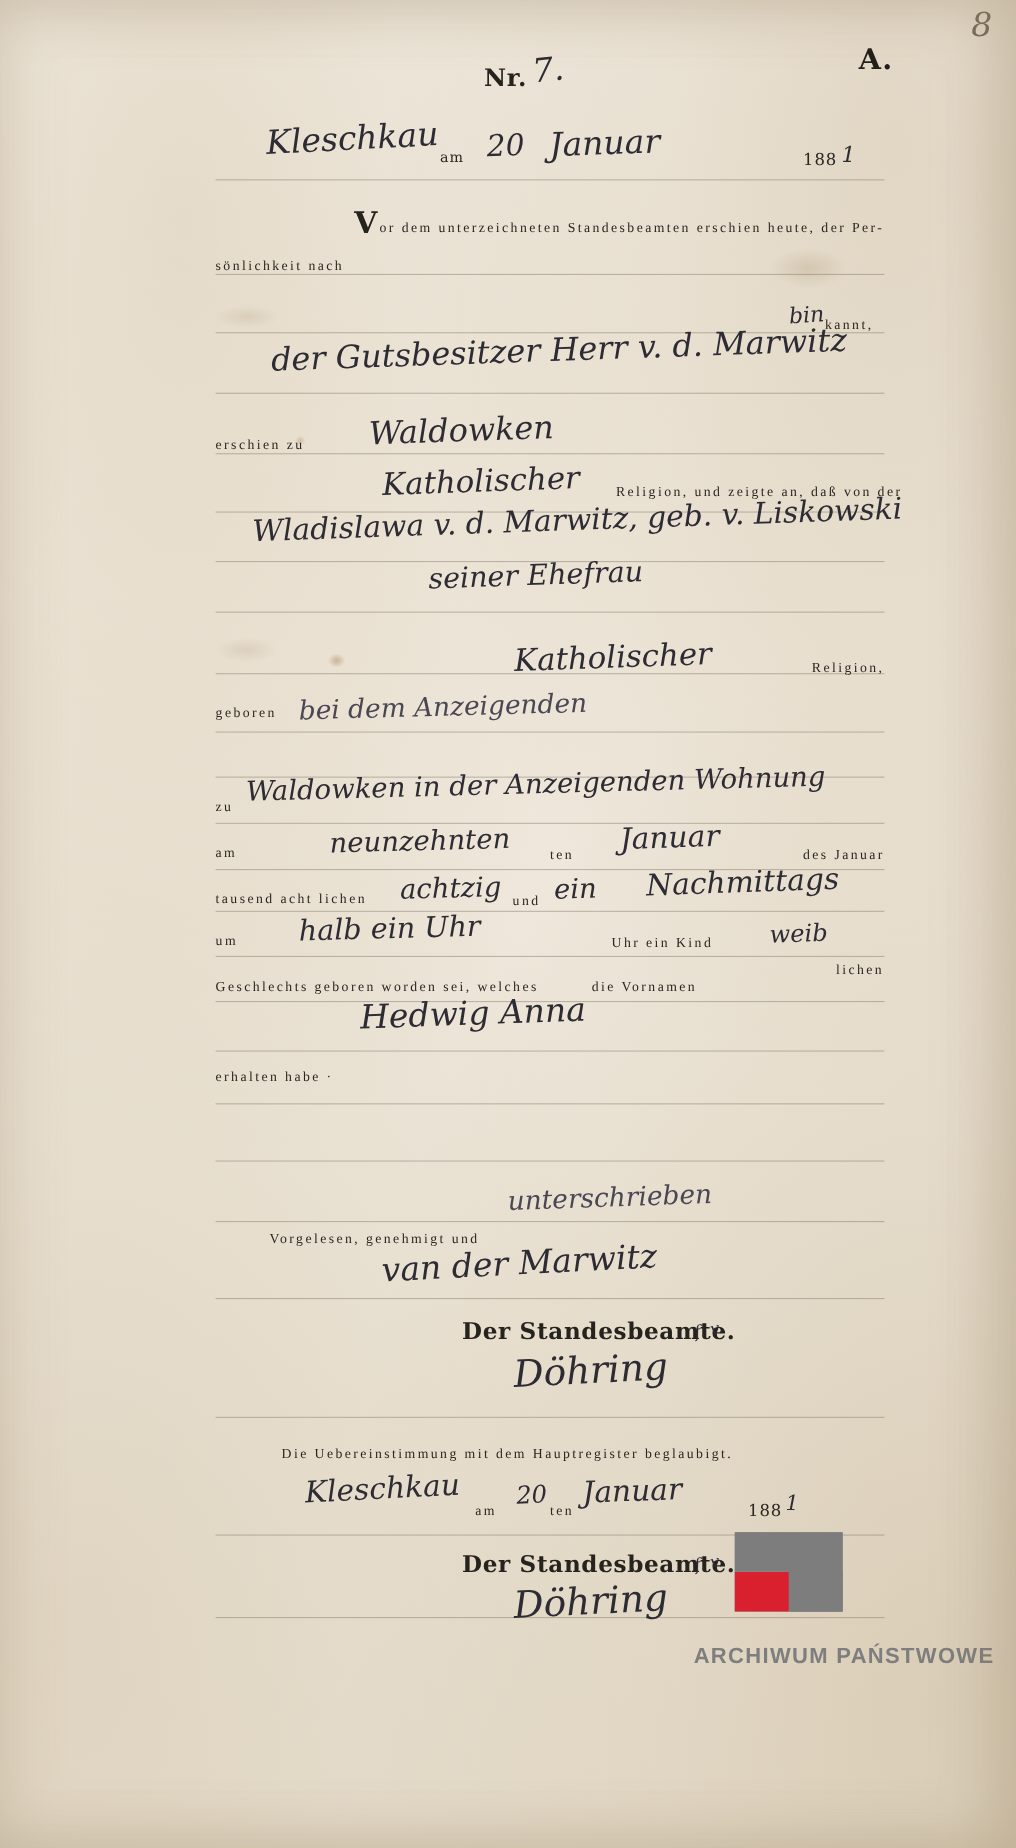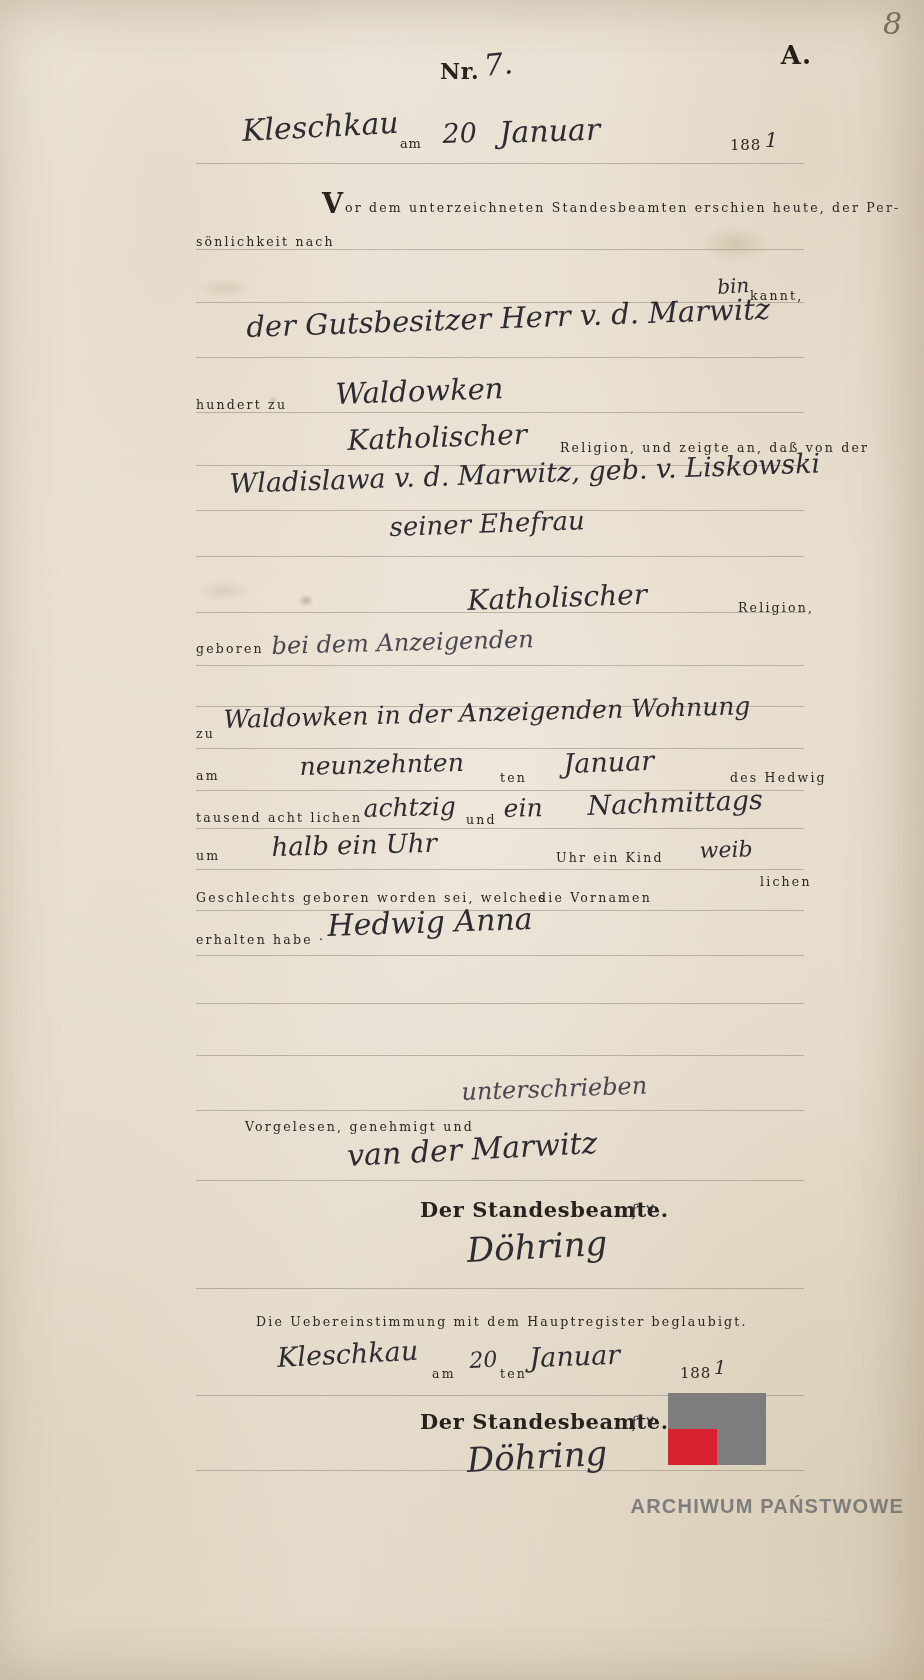--- a/index.html
+++ b/index.html
@@ -64,21 +64,21 @@
     white-space: nowrap;
   }
   .printed {
     position: absolute;
     font-family: "DejaVu Serif", serif;
     color: #2b2620;
     font-size: 12.5px;
     letter-spacing: 0.8px;
     white-space: nowrap;
   }
-  .printed.sp { letter-spacing: 2.2px; }
+  .printed.sp { letter-spacing: 2.2px; font-family: Liberation Serif, serif; }
 
   
   .hand {
     position: absolute;
     font-family: "DejaVu Serif", serif;
     font-style: italic;
     color: #2d2b33;
     white-space: nowrap;
     transform-origin: left bottom;
   }
@@ -184,21 +184,21 @@
 
   <div class="fraktur" style="left:322px; top:188px; font-size:27px;">V</div>
   <div class="printed sp" style="left:345px; top:200px;">or dem unterzeichneten Standesbeamten erschien heute, der Per-</div>
   <div class="printed sp" style="left:196px; top:234px;">sönlichkeit nach</div>
 
   <div class="hand" style="left:718px; top:275px; font-size:20px; transform:rotate(-4deg);">bin</div>
   <div class="printed sp" style="left:750px; top:288px;">kannt,</div>
 
   <div class="hand" style="left:247px; top:310px; font-size:29px; transform:rotate(-2deg);">der Gutsbesitzer Herr v. d. Marwitz</div>
 
-  <div class="printed sp" style="left:196px; top:397px;">hundert zu</div>
+  <div class="printed sp" style="left:196px; top:397px;">erschien zu</div>
   <div class="hand" style="left:336px; top:377px; font-size:29px; transform:rotate(-2deg);">Waldowken</div>
 
   <div class="hand" style="left:348px; top:424px; font-size:28px; transform:rotate(-2deg);">Katholischer</div>
   <div class="printed sp" style="left:560px; top:440px;">Religion, und zeigte an, daß von der</div>
 
   <div class="hand" style="left:230px; top:468px; font-size:27px; transform:rotate(-2deg);">Wladislawa v. d. Marwitz, geb. v. Liskowski</div>
   <div class="hand" style="left:390px; top:512px; font-size:26px; transform:rotate(-2deg);">seiner Ehefrau</div>
 
   <div class="hand" style="left:468px; top:584px; font-size:28px; transform:rotate(-2deg);">Katholischer</div>
   <div class="printed sp" style="left:738px; top:600px;">Religion,</div>
@@ -206,39 +206,39 @@
   <div class="printed sp" style="left:196px; top:641px;">geboren</div>
   <div class="hand" style="left:272px; top:632px; font-size:24px; transform:rotate(-1.5deg); color:#4a4754;">bei dem Anzeigenden</div>
 
   <div class="printed sp" style="left:196px; top:726px;">zu</div>
   <div class="hand" style="left:224px; top:705px; font-size:25px; transform:rotate(-1.5deg);">Waldowken in der Anzeigenden Wohnung</div>
 
   <div class="printed sp" style="left:196px; top:768px;">am</div>
   <div class="hand" style="left:300px; top:752px; font-size:25px; transform:rotate(-1.5deg);">neunzehnten</div>
   <div class="printed sp" style="left:500px; top:770px;">ten</div>
   <div class="hand" style="left:564px; top:748px; font-size:27px; transform:rotate(-2deg);">Januar</div>
-  <div class="printed sp" style="left:730px; top:770px;">des Hedwig</div>
+  <div class="printed sp" style="left:730px; top:770px;">des Januar</div>
 
   <div class="printed sp" style="left:196px; top:810px;">tausend acht lichen</div>
   <div class="hand" style="left:364px; top:794px; font-size:25px; transform:rotate(-1.5deg);">achtzig</div>
   <div class="printed sp" style="left:466px; top:812px;">und</div>
   <div class="hand" style="left:504px; top:794px; font-size:25px; transform:rotate(-1.5deg);">ein</div>
   <div class="hand" style="left:588px; top:790px; font-size:27px; transform:rotate(-2deg);">Nachmittags</div>
 
   <div class="printed sp" style="left:196px; top:848px;">um</div>
   <div class="hand" style="left:272px; top:832px; font-size:26px; transform:rotate(-1.5deg);">halb ein Uhr</div>
   <div class="printed sp" style="left:556px; top:850px;">Uhr ein Kind</div>
   <div class="hand" style="left:700px; top:838px; font-size:22px; transform:rotate(-2deg);">weib</div>
   <div class="printed sp" style="left:760px; top:850px;margin-top:24px;">lichen</div>
 
   <div class="printed sp" style="left:196px; top:890px;">Geschlechts geboren worden sei, welches</div>
   <div class="printed sp" style="left:538px; top:890px;">die Vornamen</div>
   <div class="hand" style="left:328px; top:908px; font-size:30px; transform:rotate(-2deg);">Hedwig Anna</div>
 
-  <div class="printed sp" style="left:196px; top:932px;">erhalten habe ·</div>
+  <div class="printed sp" style="left:196px; top:972px;">erhalten habe ·</div>
 
   <div class="printed sp" style="left:245px; top:1090px;margin-top:29px;">Vorgelesen, genehmigt und</div>
   <div class="hand" style="left:462px; top:1078px; font-size:24px; transform:rotate(-2deg); color:#4a4754;">unterschrieben</div>
 
   <div class="hand" style="left:348px; top:1138px; font-size:30px; transform:rotate(-3deg);">van der Marwitz</div>
 
   <div class="fraktur" style="left:420px; top:1197px; font-size:21px;">Der Standesbeamte.</div>
   <div class="hand" style="left:633px; top:1202px; font-size:15px; transform:rotate(-10deg);">f. v.</div>
   <div class="hand" style="left:468px; top:1230px; font-size:34px; transform:rotate(-3deg);">Döhring</div>
 

